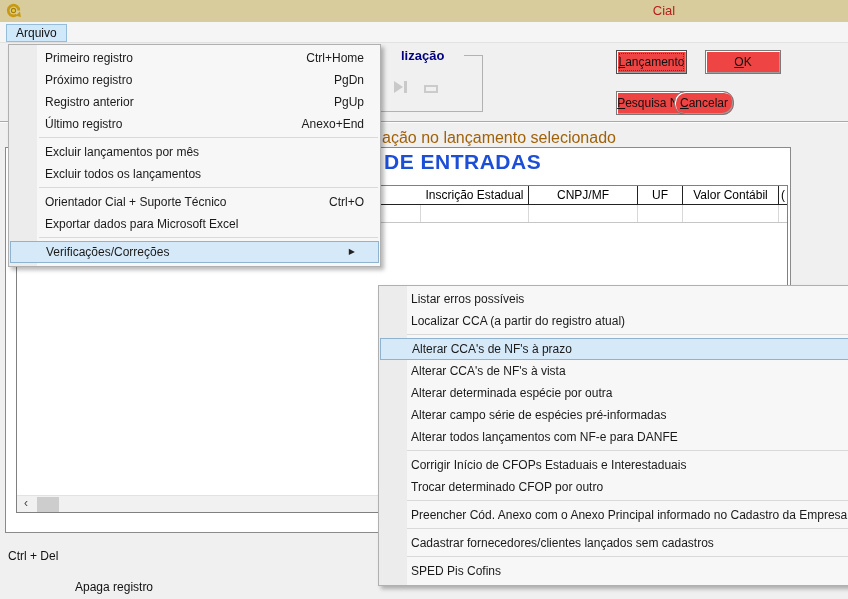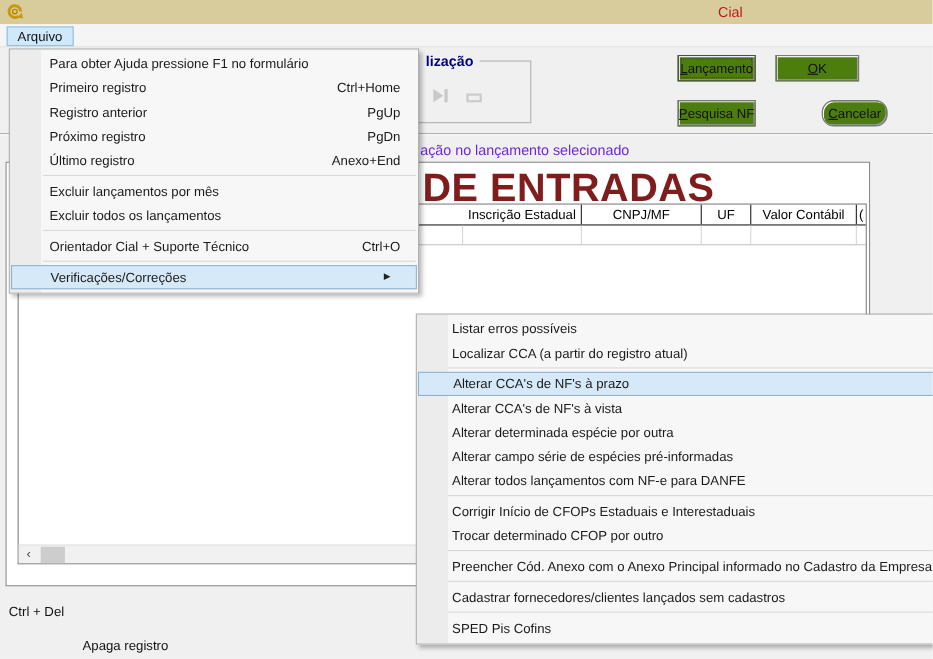--- a/index.html
+++ b/index.html
@@ -18,48 +18,48 @@
   .menubar { position:absolute; left:0; top:22px; width:848px; height:21px;
              background:#f5f5f5; border-bottom:1px solid #e2e2e2; }
   .menu-arquivo { position:absolute; left:6px; top:2px; height:18px; padding:0 9px;
                   line-height:16px; font-size:12px; color:#111;
                   background:#cfe8fa; border:1px solid #95bdd9; }
 
   
   .groupbox { position:absolute; left:340px; top:55px; width:143px; height:57px;
               border:1px solid #b2b2b2; }
   .groupbox-label { position:absolute; left:381px; top:48px; font-size:13px; font-weight:bold;
-                    color:#000080; background:#f0f0f0; padding:0 6px; }
+                    color:#000080; background:#f0f0f0; padding:0 20px; }
   .nav1 { position:absolute; left:394px; top:81px; display:flex; align-items:center; }
   .nav1 .tri { width:0; height:0; border-top:6px solid transparent; border-bottom:6px solid transparent;
                border-left:9px solid #c9c9c9; }
   .nav1 .bar { width:3px; height:12px; background:#c9c9c9; margin-left:1px; }
   .nav2 { position:absolute; left:424px; top:85px; width:14px; height:8px; border:2px solid #cbcbcb; }
 
-  .btn { position:absolute; background:#4d7c0f; border:1px solid #7a7a7a;
+  .btn { position:absolute; background:#ef4444; border:1px solid #7a7a7a;
          box-shadow:inset 1px 1px 0 #ffffff, inset -1px -1px 0 #9d9d9d;
          font-size:12px; color:#111; display:flex; align-items:center; justify-content:center;
          cursor:default; }
   .btn .lbl { display:block; }
   .btn .lbl::first-letter { text-decoration:underline; }
   #btn-lancamento { left:616px; top:50px; width:71px; height:24px;
                     border-color:#4d4d4d; outline:1px dotted #444; outline-offset:-4px; }
   #btn-ok        { left:705px; top:50px; width:76px; height:24px; }
   #btn-pesquisa  { left:616px; top:91px; width:71px; height:24px; }
-  #btn-cancelar  { left:747px; top:91px; width:60px; height:24px;border-radius:11px; }
+  #btn-cancelar  { left:674px; top:91px; width:60px; height:24px;border-radius:11px; }
 
   .divider-a { position:absolute; left:0; top:121px; width:848px; height:1px; background:#a9a9a9; }
   .divider-b { position:absolute; left:0; top:122px; width:848px; height:1px; background:#fcfcfc; }
-  .caption   { position:absolute; left:382px; top:129px; font-size:13px; color:#6d28d9; }
+  .caption   { position:absolute; left:382px; top:129px; font-size:16px; color:#a16207; }
 
   
   .panel { position:absolute; left:5px; top:147px; width:786px; height:386px;
            background:#ffffff; border:1px solid #8a8a8a; }
-  .table-title { position:absolute; left:384px; top:150px; font-size:36px; font-weight:bold;
-                 letter-spacing:.5px; color:#7f1d1d; white-space:nowrap; }
+  .table-title { position:absolute; left:384px; top:150px; font-size:21px; font-weight:bold;
+                 letter-spacing:.5px; color:#1d4ed8; white-space:nowrap; }
 
   .grid { position:absolute; left:16px; top:185px; width:772px; height:328px;
           border:1px solid #808080; background:#fff; }
   .ghead { position:absolute; left:0; top:0; width:770px; height:19px; display:flex;
            border-bottom:1px solid #222;align-items:center; }
   .gh { border-right:1px solid #222; font-size:12px; line-height:18px; text-align:center;
         overflow:hidden; white-space:nowrap; }
   .gh:last-child { border-right:none; text-align:left; padding-left:2px; }
   .grow { position:absolute; left:0; top:19px; width:770px; height:18px; display:flex;
           border-bottom:1px solid #c6c6c6; }
@@ -161,49 +161,49 @@
       <div class="hs-arrow">‹</div>
       <div class="hs-thumb"></div>
     </div>
   </div>
 
   <div class="status-shortcut">Ctrl + Del</div>
   <div class="status-desc">Apaga registro</div>
 
   <div class="menu" id="file-menu">
     <div class="mi">
-      <span>Para obter Ajuda pressione F1 no formulário</span>
-    </div>
-    <div class="mi">
       <span>Primeiro registro</span>
       <span class="sc">Ctrl+Home</span>
     </div>
     <div class="mi">
+      <span>Próximo registro</span>
+      <span class="sc">PgDn</span>
+    </div>
+    <div class="mi">
       <span>Registro anterior</span>
       <span class="sc">PgUp</span>
     </div>
     <div class="mi">
-      <span>Próximo registro</span>
-      <span class="sc">PgDn</span>
-    </div>
-    <div class="mi">
       <span>Último registro</span>
       <span class="sc">Anexo+End</span>
     </div>
     <div class="msep"></div>
     <div class="mi">
       <span>Excluir lançamentos por mês</span>
     </div>
     <div class="mi">
       <span>Excluir todos os lançamentos</span>
     </div>
     <div class="msep"></div>
     <div class="mi">
       <span>Orientador Cial + Suporte Técnico</span>
       <span class="sc">Ctrl+O</span>
+    </div>
+    <div class="mi">
+      <span>Exportar dados para Microsoft Excel</span>
     </div>
     <div class="msep"></div>
     <div class="mi hl">
       <span>Verificações/Correções</span>
       <span class="arrow">▶</span>
     </div>
   </div>
 
   <div class="menu" id="sub-menu">
     <div class="mi">

